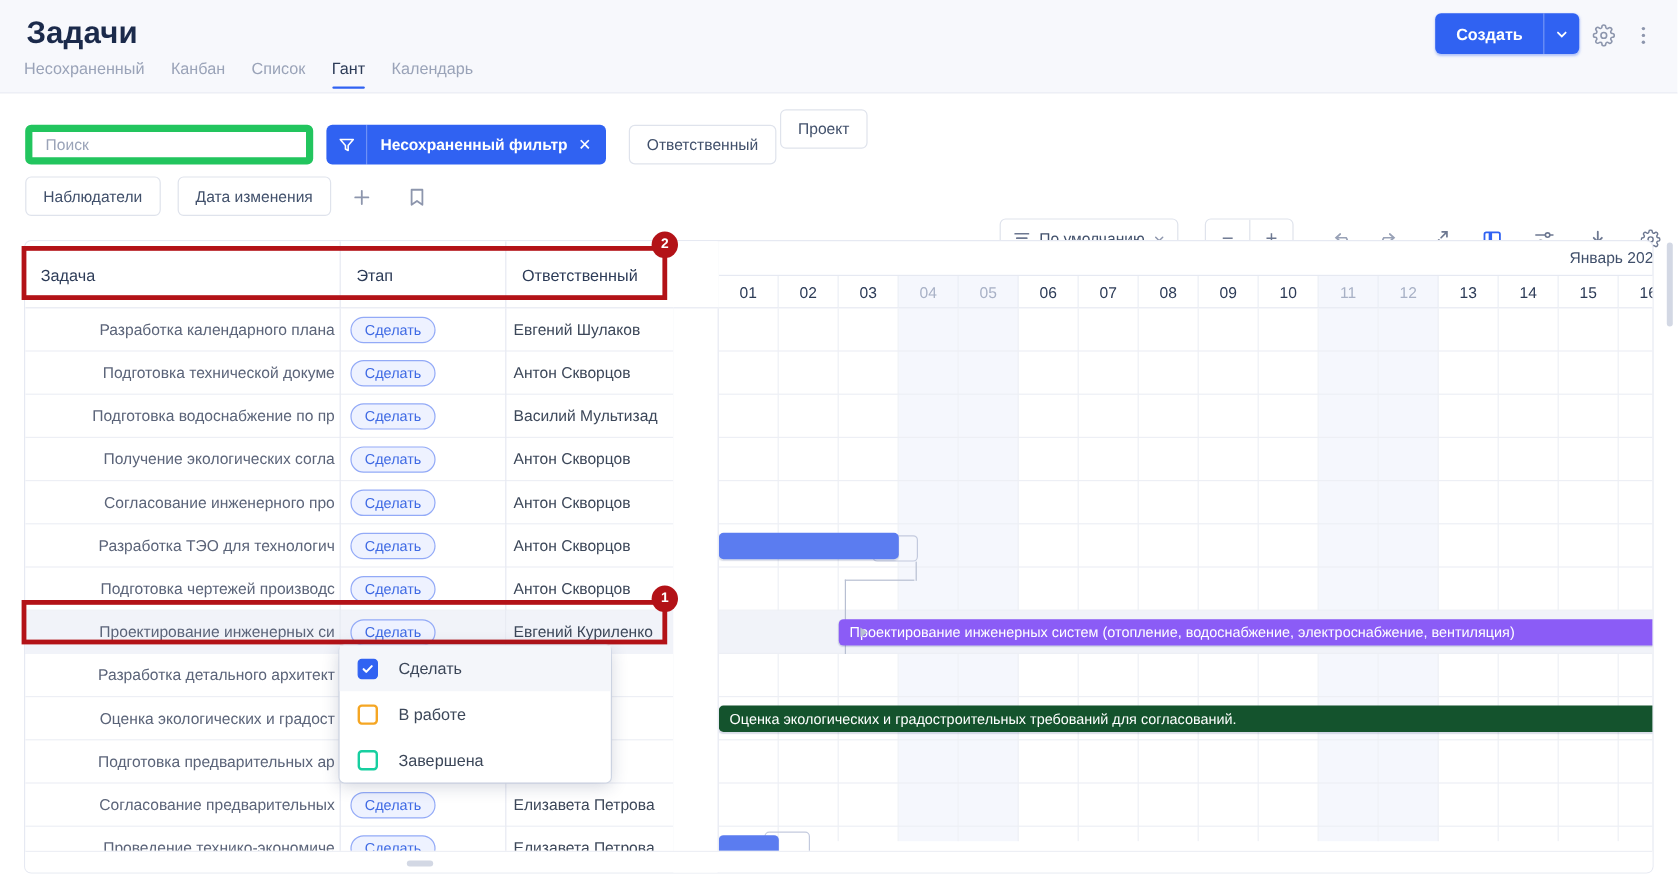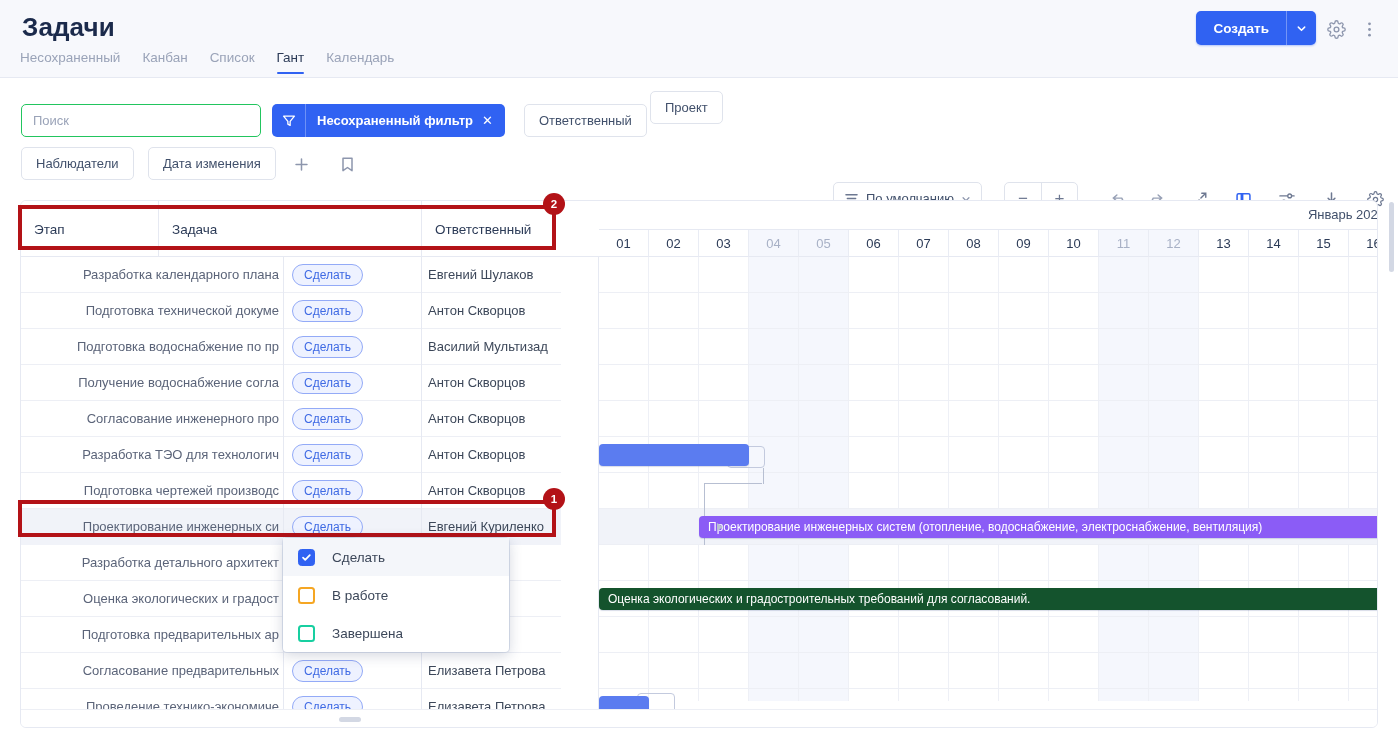--- a/index.html
+++ b/index.html
@@ -52,21 +52,21 @@
     display:flex; align-items:center; justify-content:center;
     color:#8d96ad; cursor:pointer;
   }
   #hdr-gear { right:51px; }
   #hdr-kebab { right:18px; }
 
   
   .toolbar { position:absolute; top:78px; left:0; width:1398px; height:110px; background:#fff; }
   .search-box {
     position:absolute; left:21px; top:26px; width:240px; height:33px;
-    border:1px solid #22c55e; border-radius:5px; background:#fff;
+    border:6px solid #22c55e; border-radius:5px; background:#fff;
     font-size:13px; color:#4a5468; padding:0 11px;
     font-family:"Liberation Sans", sans-serif; outline:none;
   }
   .search-box::placeholder { color:#9aa3b8; }
   .chip {
     position:absolute; height:33px; border:1px solid #dfe3ec; border-radius:5px;
     background:#fff; font-size:13px; color:#41506b; display:flex;
     align-items:center; padding:0 14px; cursor:pointer; white-space:nowrap;
   }
   .chip-filter {
@@ -407,22 +407,22 @@
           <div class="tl-day weekend">11</div>
           <div class="tl-day weekend">12</div>
           <div class="tl-day">13</div>
           <div class="tl-day">14</div>
           <div class="tl-day">15</div>
           <div class="tl-day">16</div>
         </div>
     </div>
 
     <div class="left-head">
+      <div class="lh-cell lh-task">Задача</div>
       <div class="lh-cell lh-stage">Этап</div>
-      <div class="lh-cell lh-task">Задача</div>
       <div class="lh-cell lh-resp">Ответственный</div>
     </div>
     <div class="spacer-head"></div>
 
     <div class="gbody">
       <div class="grid-bg" id="grid-bg">
           <div class="gcol"></div>
           <div class="gcol"></div>
           <div class="gcol"></div>
           <div class="gcol weekend"></div>
@@ -458,21 +458,21 @@
           </div>
           <div class="row">
             <div class="c-task">Подготовка водоснабжение по пр</div>
             <div class="c-stage">
               <span class="pill">Сделать</span>
             </div>
             <div class="c-resp">Василий Мультизад</div>
             <div class="c-pad"></div>
           </div>
           <div class="row">
-            <div class="c-task">Получение водоснабжение согла</div>
+            <div class="c-task">Получение экологических согла</div>
             <div class="c-stage">
               <span class="pill">Сделать</span>
             </div>
             <div class="c-resp">Антон Скворцов</div>
             <div class="c-pad"></div>
           </div>
           <div class="row">
             <div class="c-task">Согласование инженерного про</div>
             <div class="c-stage">
               <span class="pill">Сделать</span>

